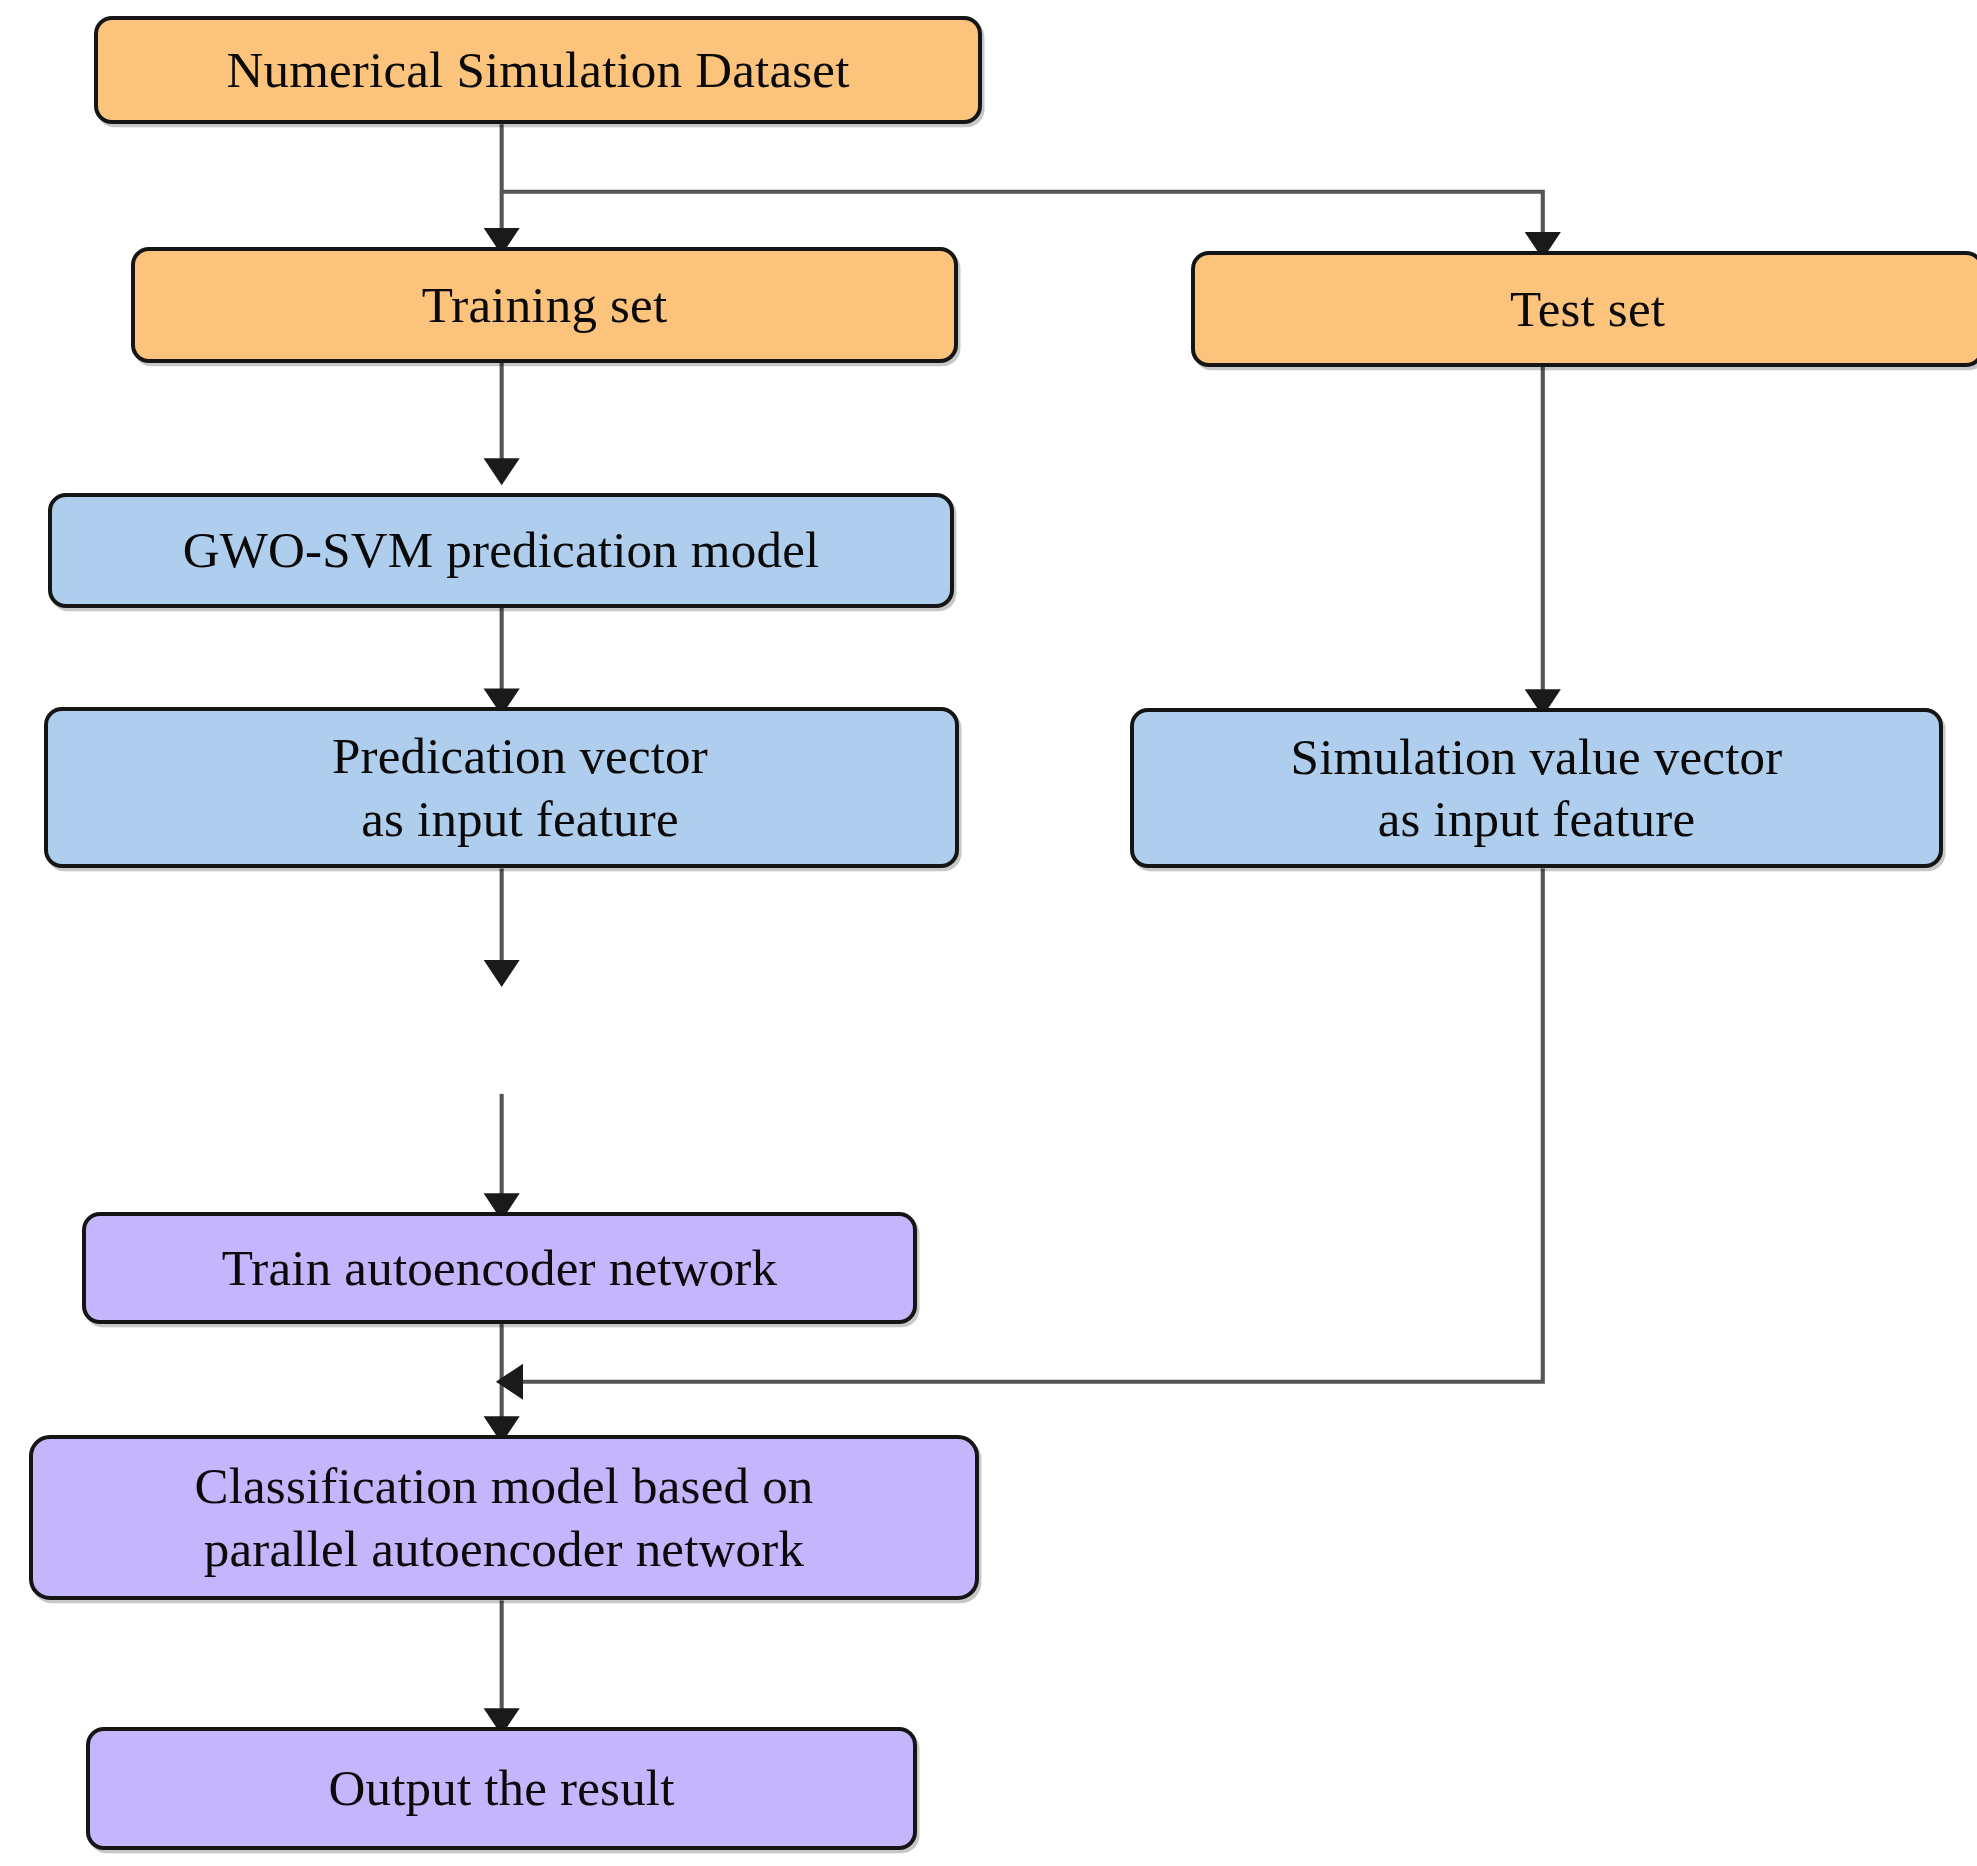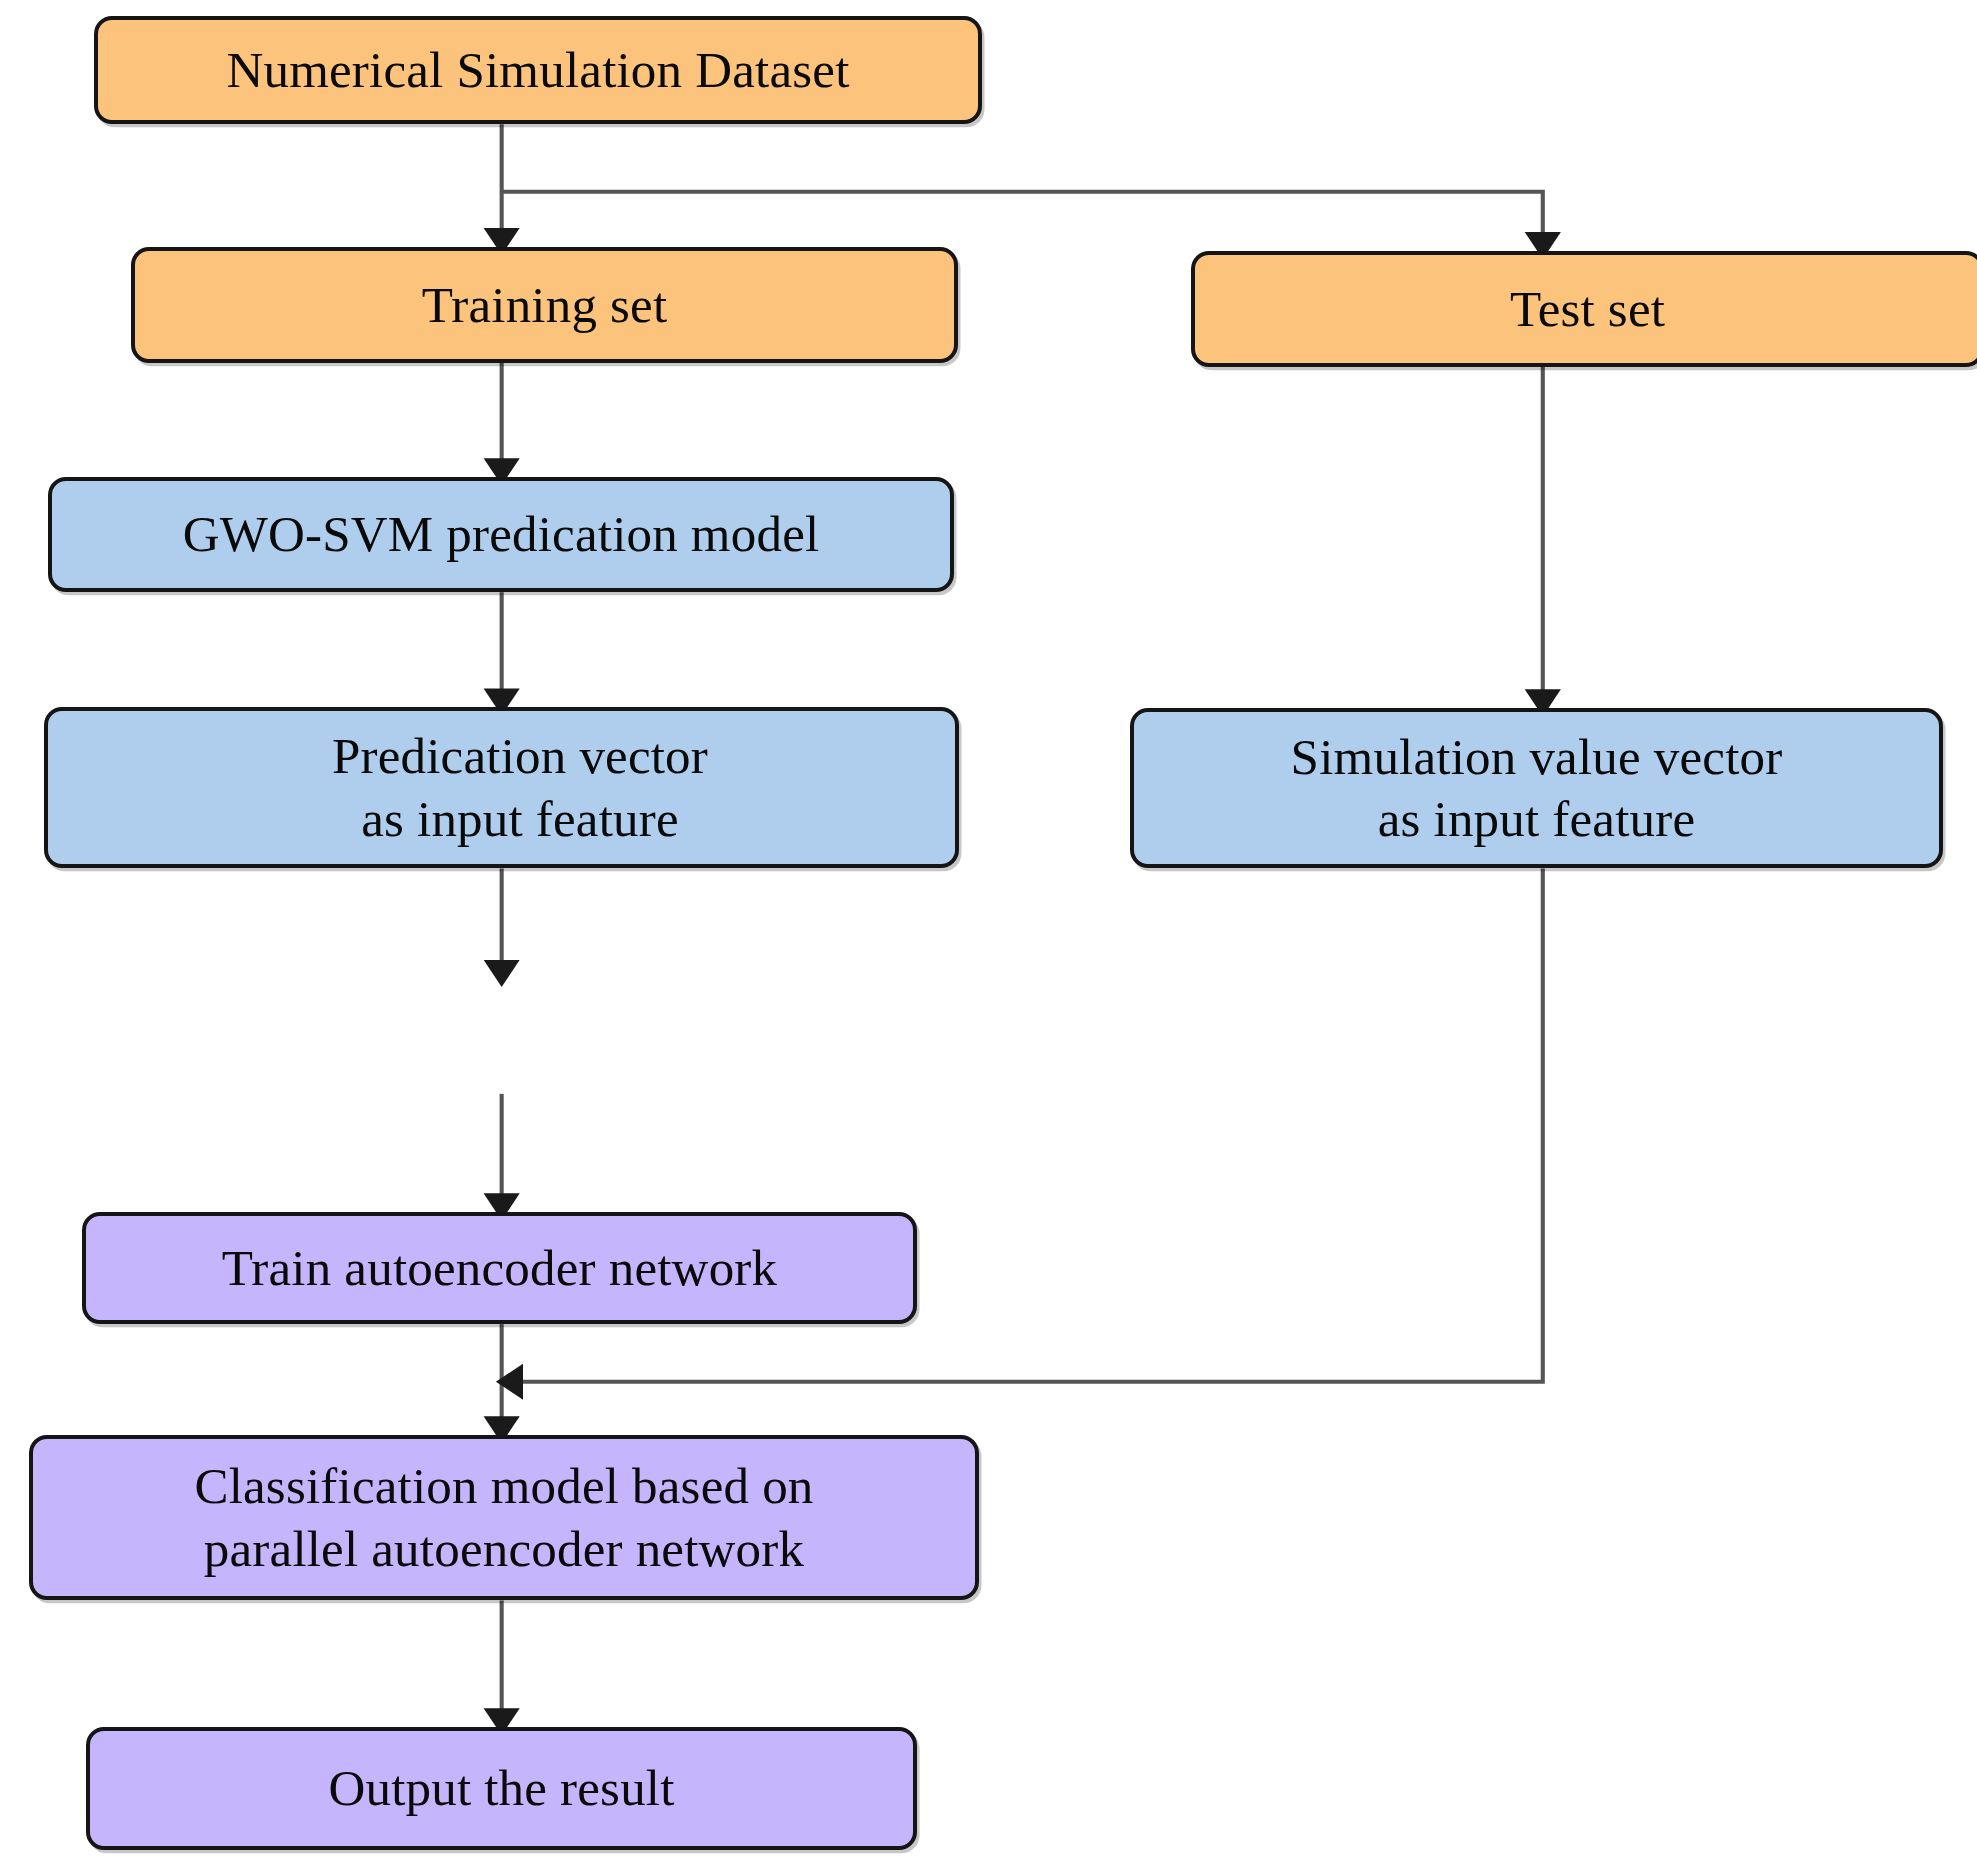--- a/index.html
+++ b/index.html
@@ -75,35 +75,35 @@
 
   <div class="node orange" style="left: 53px; top: 16.4px; width: 888px; height: 108px; font-size: 51px;">
     <span class="lbl">Numerical Simulation Dataset</span>
   </div>
   <div class="node orange" style="left: 90px; top: 247px; width: 827px; height: 116px; font-size: 51px;">
     <span class="lbl">Training set</span>
   </div>
   <div class="node orange" style="left: 1150px; top: 251px; width: 793px; height: 116px; font-size: 51px;">
     <span class="lbl">Test set</span>
   </div>
-  <div class="node blue" style="left: 48px; top: 477px; width: 906px; height: 115px; font-size: 51px;">
+  <div class="node blue" style="left: 48px; top: 493px; width: 906px; height: 115px; font-size: 51px;">
     <span class="lbl">GWO-SVM predication model</span>
   </div>
   <div class="node blue" style="left: 44px; top: 707px; width: 915px; height: 161px; font-size: 51px; padding-left: 37px;">
     <span class="lbl">Predication vector
 as input feature</span>
   </div>
   <div class="node blue" style="left: 1130px; top: 708px; width: 813px; height: 160px; font-size: 51px;">
     <span class="lbl">Simulation value vector
 as input feature</span>
   </div>
   <div class="node pink" style="left: 82px; top: 1212px; width: 835px; height: 112px; font-size: 51px;">
     <span class="lbl">Train autoencoder network</span>
   </div>
-  <div class="node pink" style="left: 29px; top: 1435px; width: 950px; height: 165px; font-size: 51px;">
+  <div class="node pink" style="left: 29px; top: 1435px; width: 950px; height: 165px; font-size: 51px; border-radius: 21px;">
     <span class="lbl">Classification model based on
 parallel autoencoder network</span>
   </div>
   <div class="node pink" style="left: 86px; top: 1727px; width: 831px; height: 123px; font-size: 51px;">
     <span class="lbl">Output the result</span>
   </div>
 
 </div>
 
 

